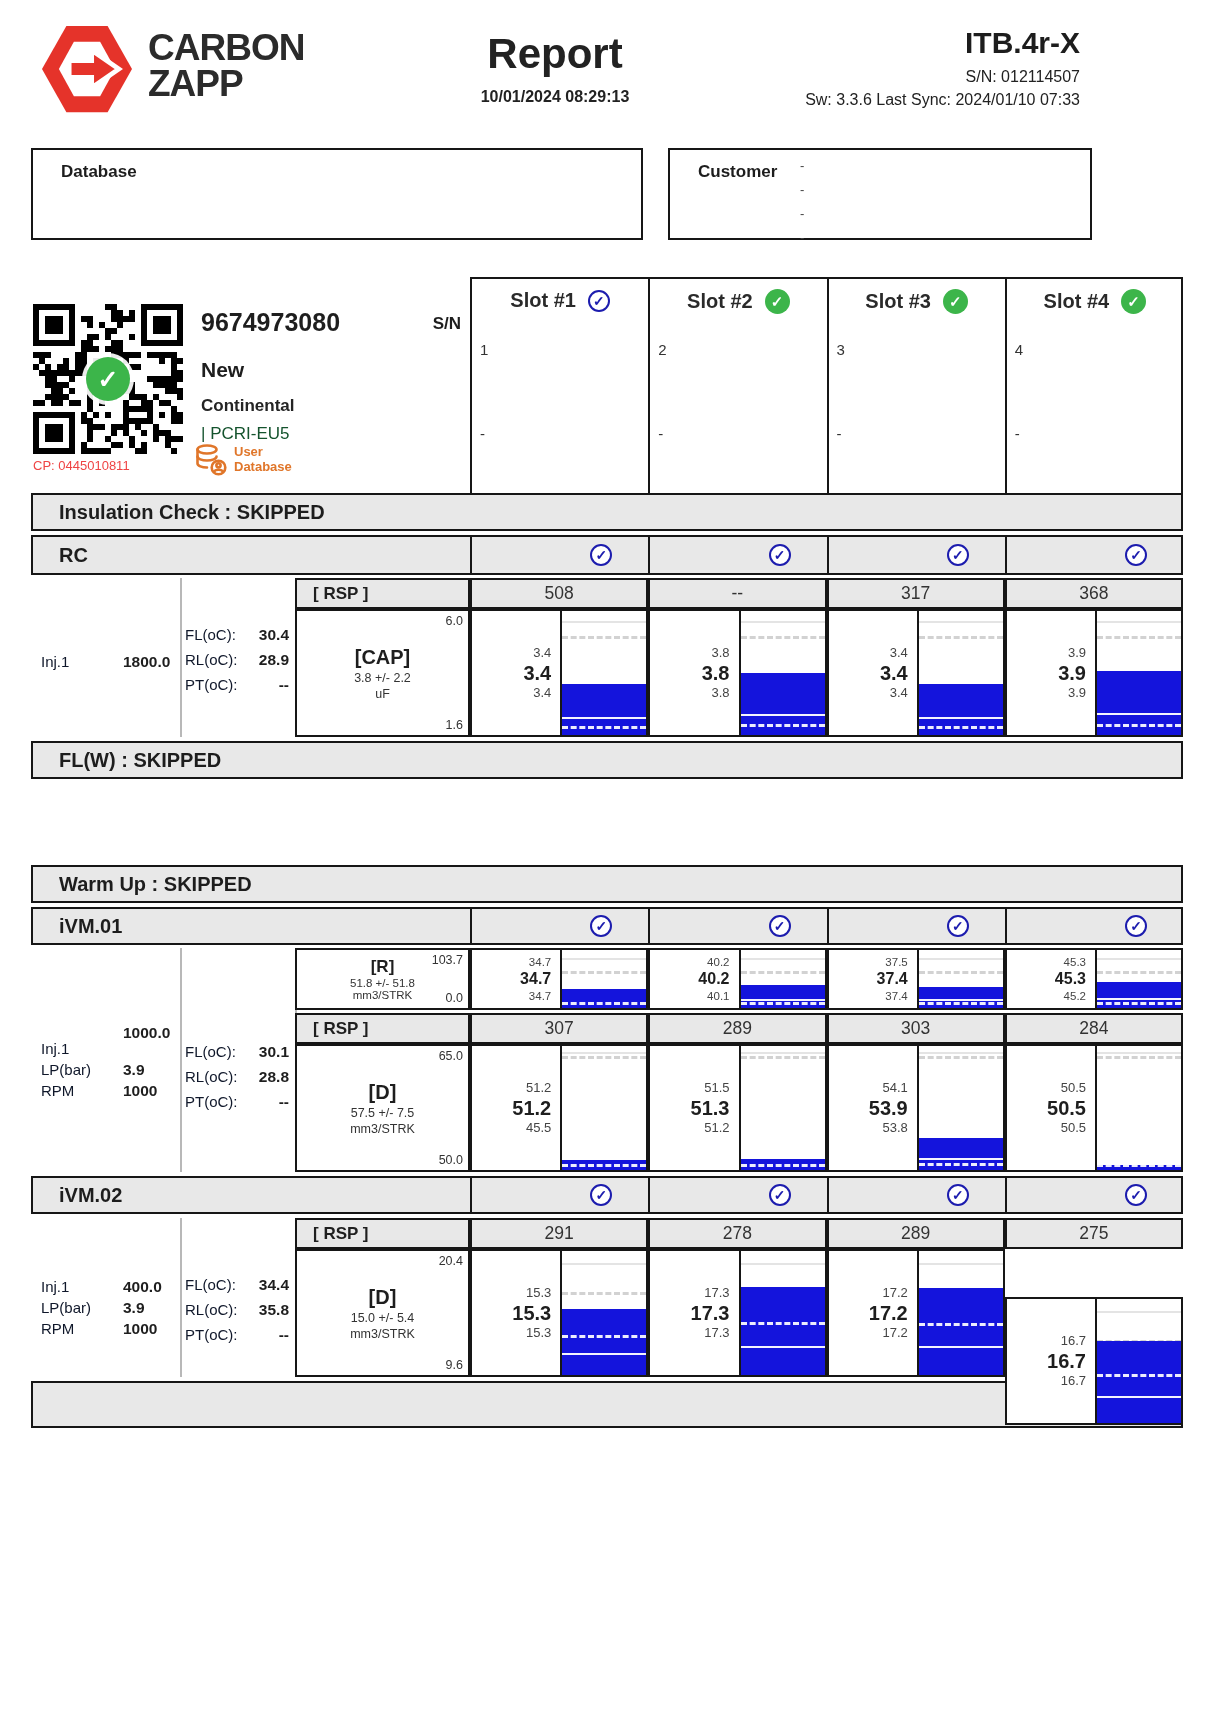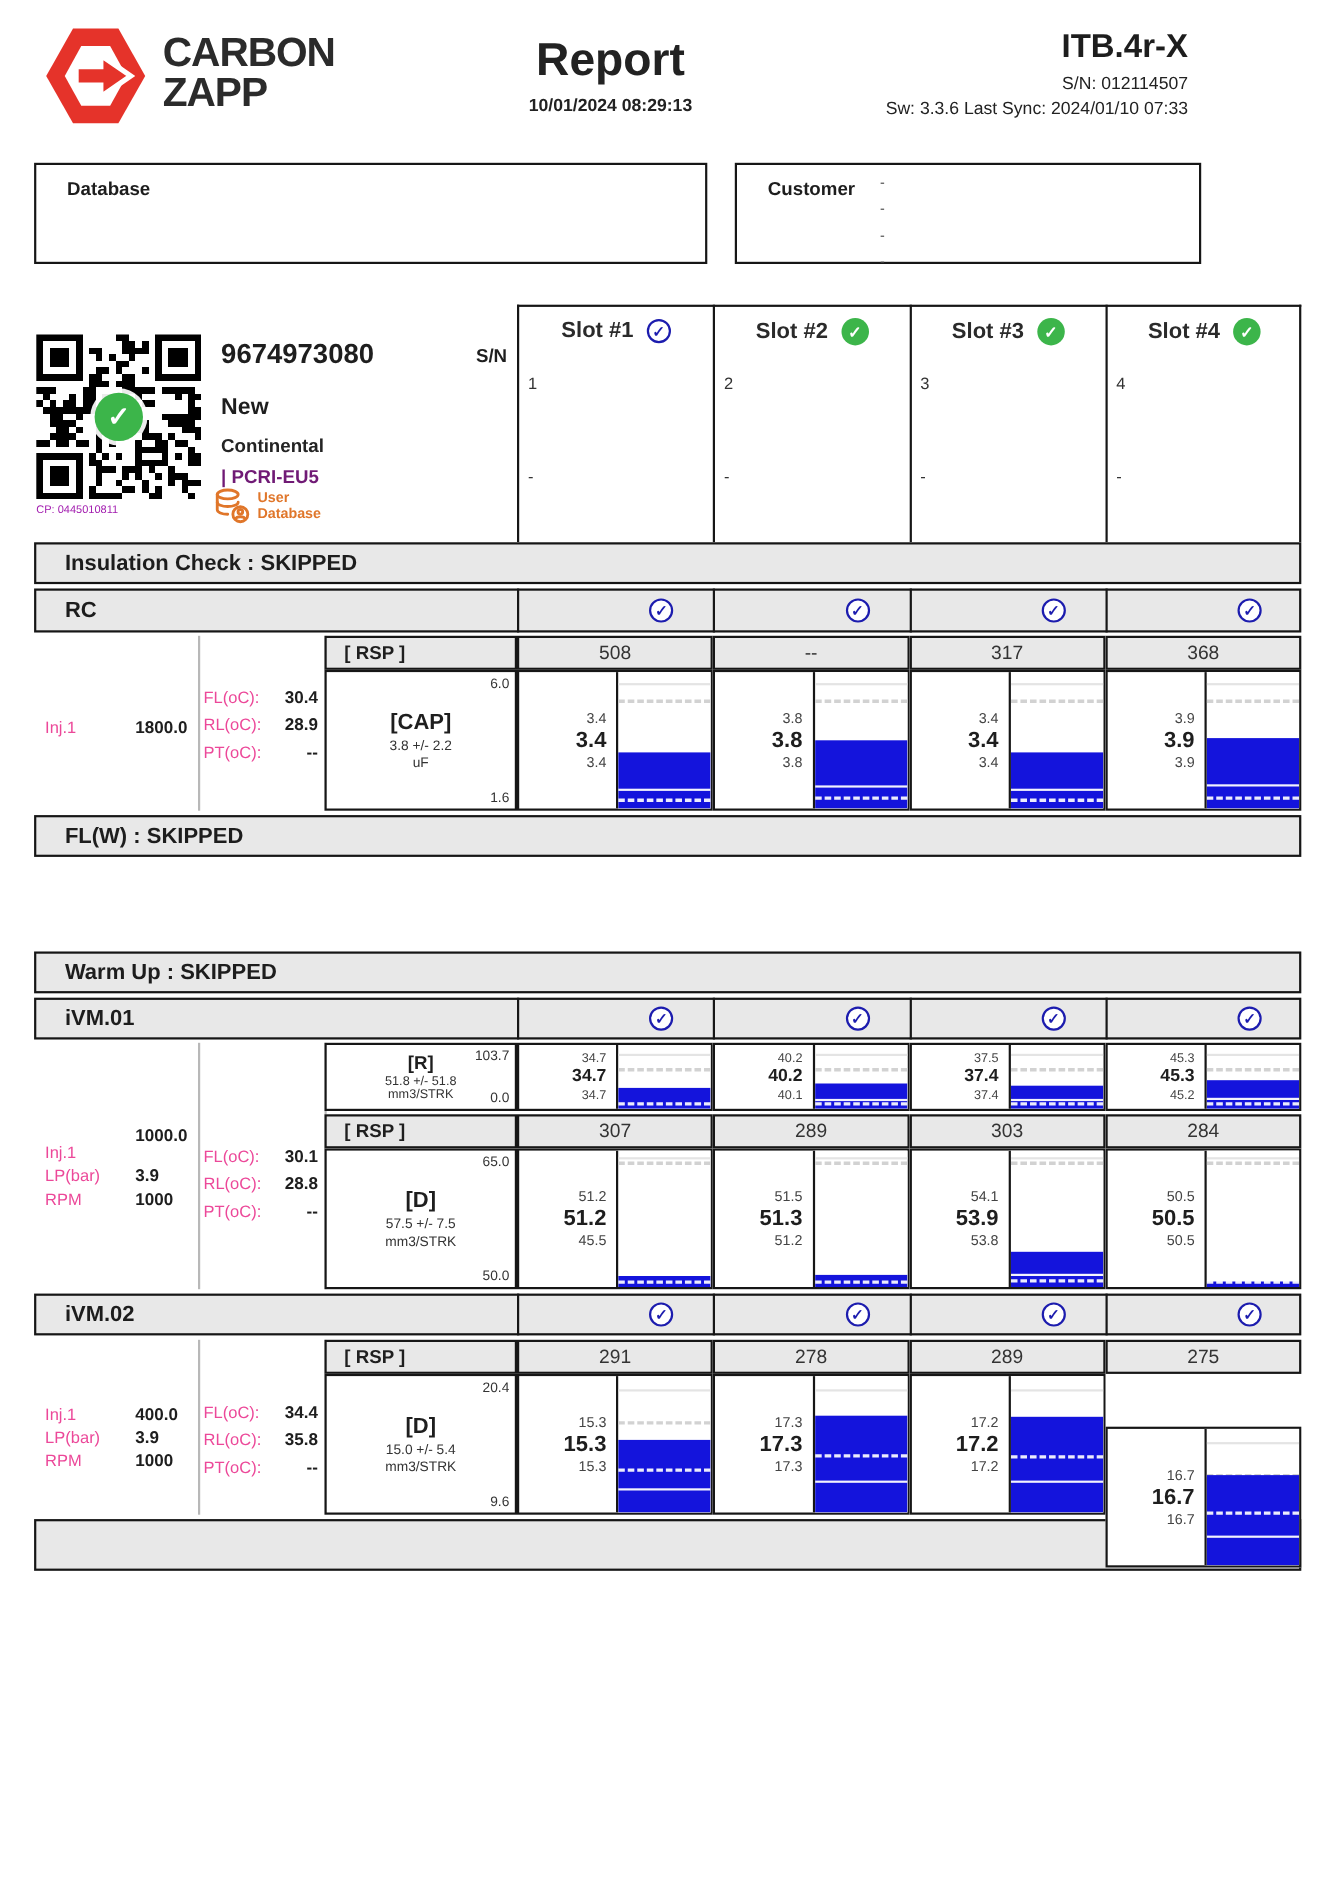--- a/index.html
+++ b/index.html
@@ -29,22 +29,22 @@
   .slot-num{left:8px;top:64px;font-size:15px;color:#333}
   .slot-dash{left:8px;top:148px;font-size:15px;color:#333}
   .chk{display:inline-flex;width:22px;height:22px;border-radius:50%;align-items:center;justify-content:center;font-size:14px;font-weight:700;box-sizing:border-box}
   .chk.navy{border:2.5px solid #1c1cae;color:#1c1cae;background:#fff}
   .chk.green{width:25px;height:25px;background:#3cb54a;color:#fff;font-size:15px;font-weight:900}
   .qr-check{position:absolute;left:53px;top:53px;width:44px;height:44px;border-radius:50%;background:#3cb54a;color:#fff;display:flex;align-items:center;justify-content:center;font-size:25px;font-weight:900;box-shadow:0 0 0 4px rgba(255,255,255,.92)}
   .pn{font-size:25px;font-weight:700;color:#1e1e1e}
   .snl{font-size:17px;font-weight:700;color:#1e1e1e;text-align:right;width:100px}
   .cond{font-size:21px;font-weight:700;color:#1e1e1e}
   .brandname{font-size:17px;font-weight:600;color:#242424}
-  .fam{font-size:17px;font-weight:700;color:#701a75}
-  .cp{font-size:10px;color:#a21caf}
+  .fam{font-size:17px;font-weight:400;color:#14532d}
+  .cp{font-size:13px;color:#ef4444}
   .udb{display:flex;align-items:center;gap:5px}
   .udb-t{display:flex;flex-direction:column;font-size:13px;font-weight:700;color:#e0762a;line-height:1.15}
   .bar{position:absolute;left:0;width:1152px;background:#e8e8e8;border:2px solid #161616;box-sizing:border-box;display:flex;align-items:center}
   .bar-title{font-size:20px;font-weight:700;padding-left:26px;color:#1d1d1d;white-space:pre}
   .chkcell{position:absolute;top:-2px;bottom:-2px;border-left:2px solid #161616;display:flex;align-items:center;justify-content:flex-end;padding-right:36px;box-sizing:border-box}
   .rsplab{position:absolute;background:#e8e8e8;border:2px solid #161616;box-sizing:border-box;display:flex;align-items:center;font-size:17px;font-weight:700;padding-left:16px;color:#1f1f1f}
   .rspval{position:absolute;background:#e8e8e8;border:2px solid #161616;box-sizing:border-box;display:flex;align-items:center;justify-content:center;font-size:17.5px;color:#333}
   .tbox{position:absolute;background:#fff;border:2px solid #161616;box-sizing:border-box}
   .rmax{position:absolute;top:3px;right:5px;font-size:12.5px;color:#333}
   .rmin{position:absolute;bottom:3px;right:5px;font-size:12.5px;color:#333}
@@ -59,21 +59,21 @@
   .v-s{font-size:13px;color:#444}
   .v-b{font-size:20px;font-weight:700;color:#1e1e1e}
   .cv-s .v-s{font-size:11.5px}
   .cv-s .v-b{font-size:16px}
   .cchart{position:relative;width:84px;border-left:2px solid #161616;background:#fff;overflow:hidden}
   .tline{position:absolute;left:0;right:0;height:2px;background:#e4e4e4}
   .gdash{position:absolute;left:0;right:0;border-top:3px dashed #d2d2d2}
   .cfill{position:absolute;left:0;right:0;bottom:0;background:#1414dc}
   .wsolid{position:absolute;left:0;right:0;height:2.5px;background:rgba(255,255,255,.95)}
   .wdash{position:absolute;left:0;right:0;border-top:3px dashed rgba(255,255,255,.92)}
-  .klab{font-size:15px;color:#ec4899}
+  .klab{font-size:15px;color:#0f172a}
   .kval{font-size:15.5px;font-weight:700;color:#1e1e1e}
 </style>
 </head>
 <body>
 
 <div class="abs" style="left:38px;top:24px">
   <svg width="98" height="90" viewBox="0 0 104 96">
     <polygon points="30,2 74,2 100,48 74,94 30,94 4,48" fill="#e5332a"></polygon>
     <polygon points="38,19 66,19 82,48 66,77 38,77 22,48" fill="#ffffff"></polygon>
     <polygon points="33,39 57,39 57,28 86,48 57,68 57,57 33,57" fill="#e5332a" stroke="#ffffff" stroke-width="5"></polygon>

